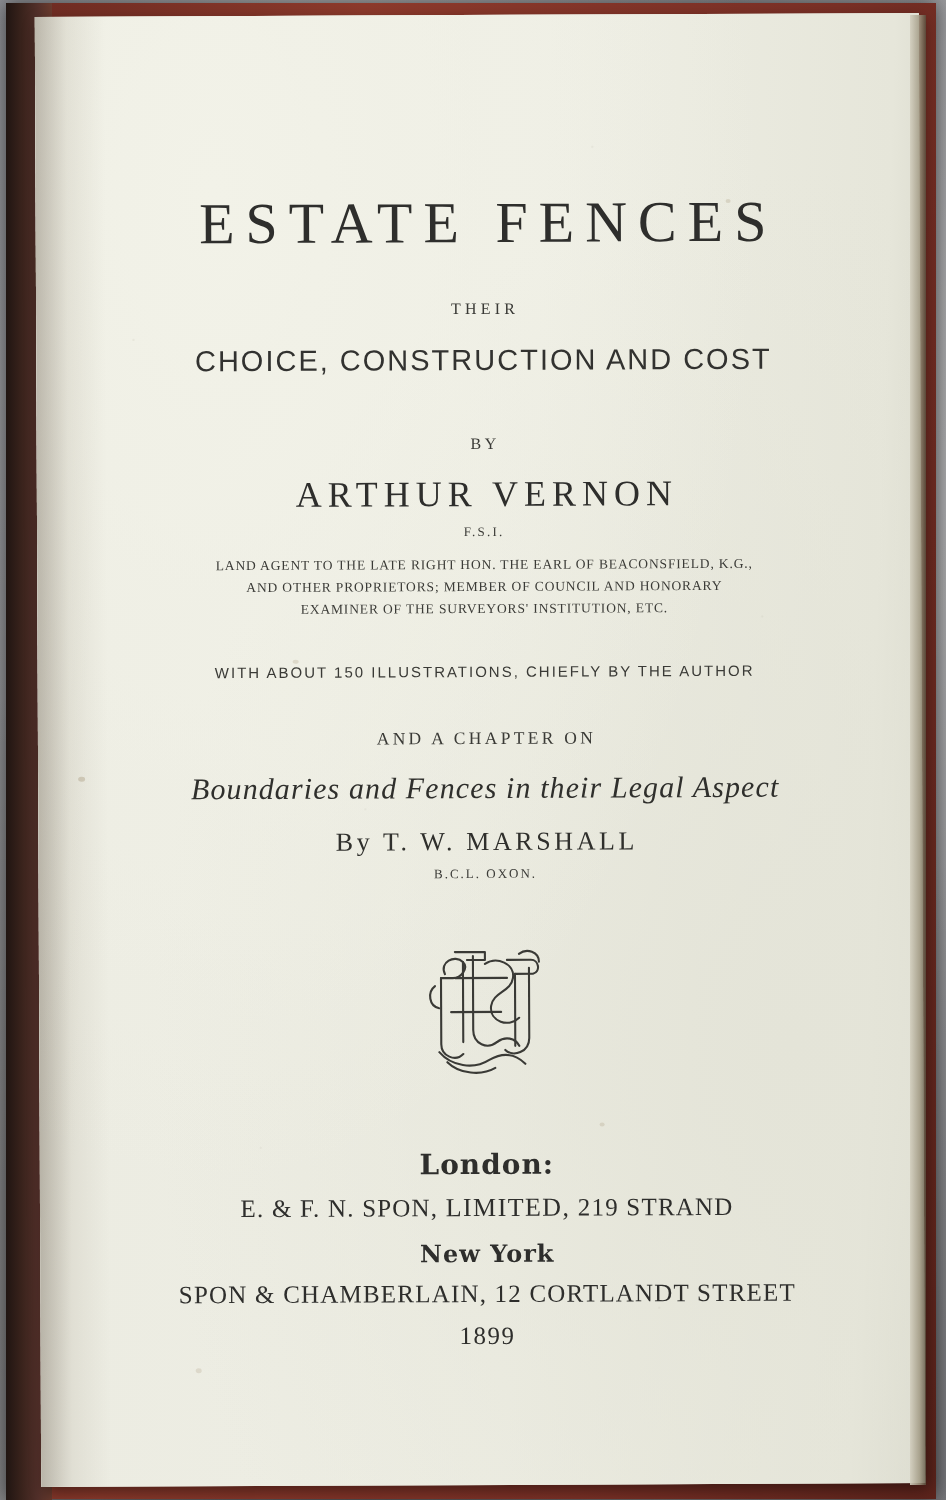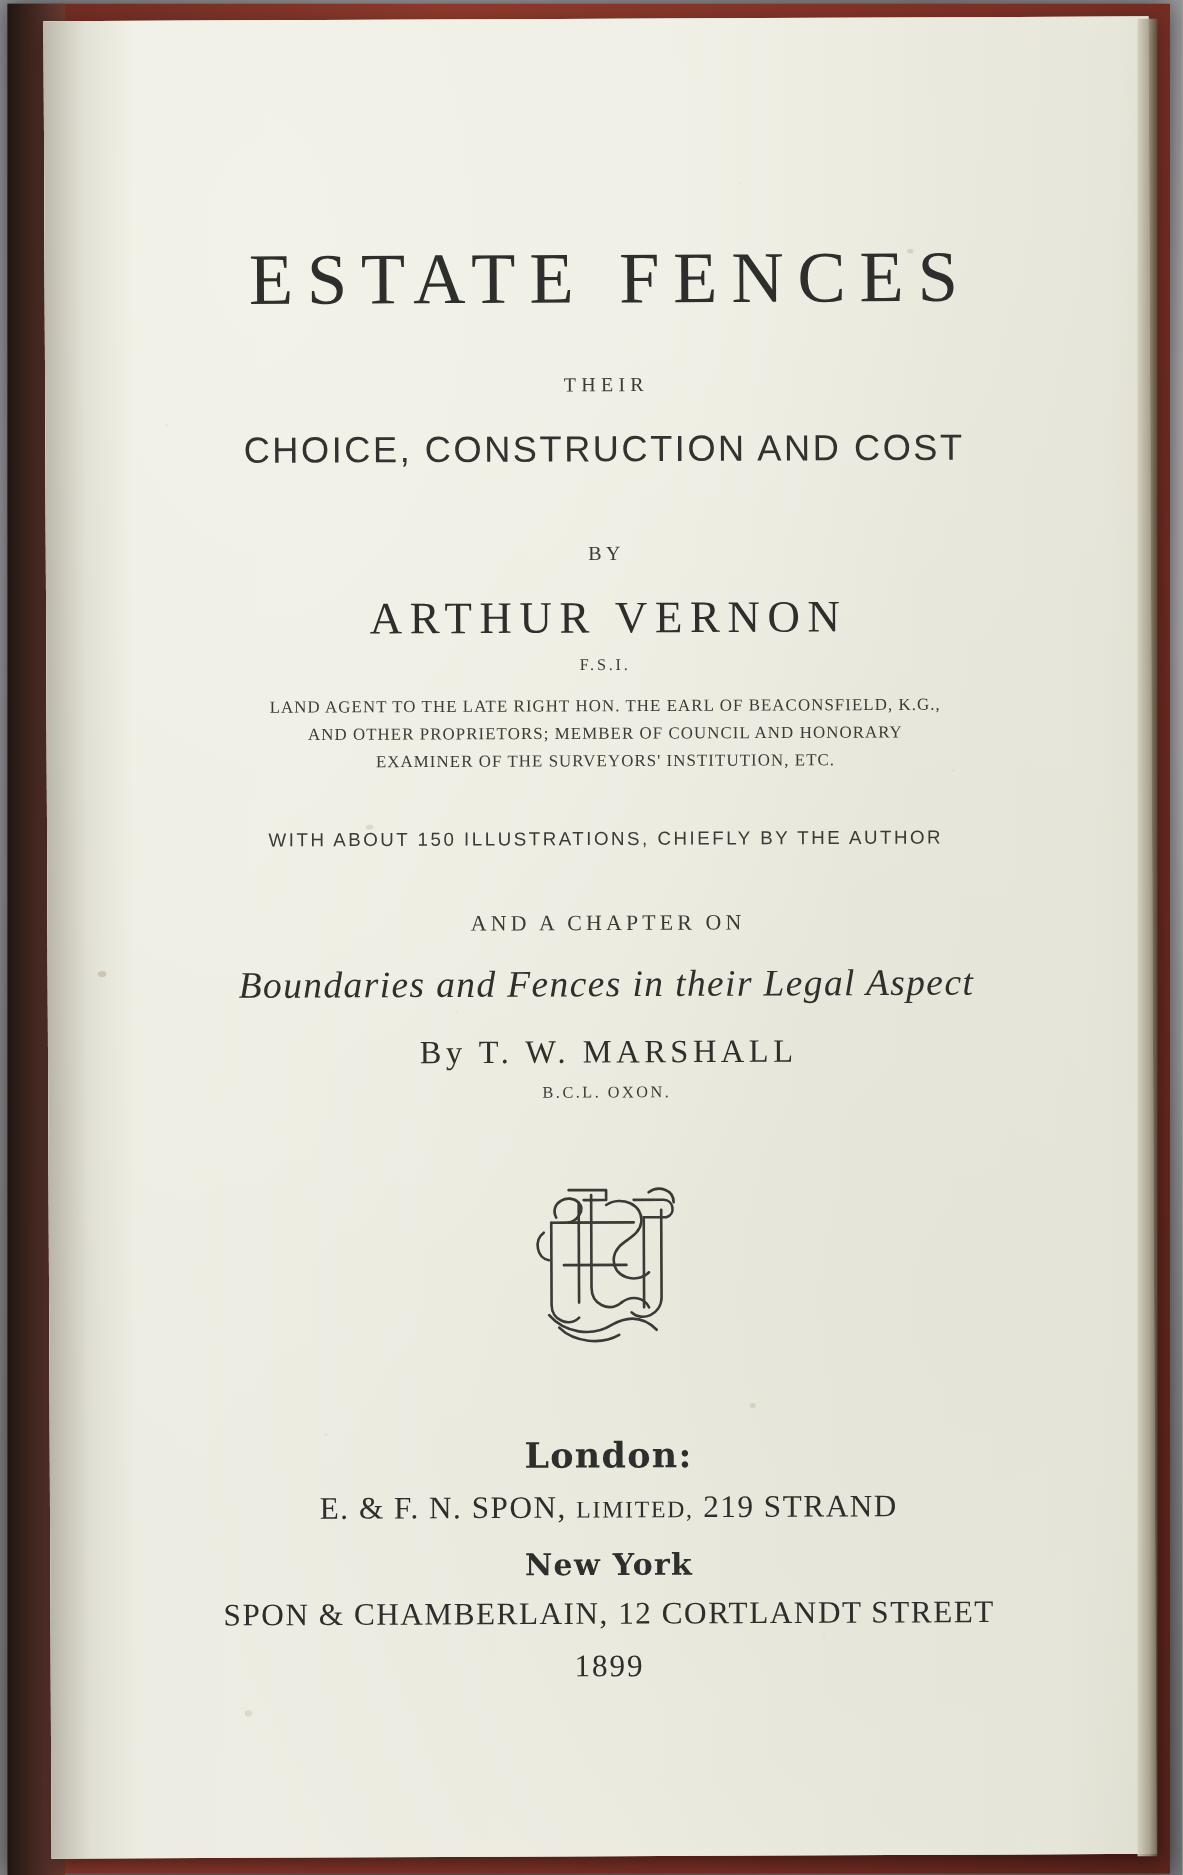--- a/index.html
+++ b/index.html
@@ -233,21 +233,21 @@
   }
 
   .imprint-line {
     margin-top: 12px;
     font-size: 25px;
     letter-spacing: 1.2px;
     color: #2e2e2c;
     white-space: nowrap;
   }
   .imprint-line .small {
-    font-size: 19px;
+    font-size: 26px;
     letter-spacing: 1.4px;
   }
   .imprint-city2 {
     margin-top: 16px;
     font-size: 24px;
     color: #2e2e2c;
     font-weight: 700;
   }
   .imprint-year {
     margin-top: 14px;

